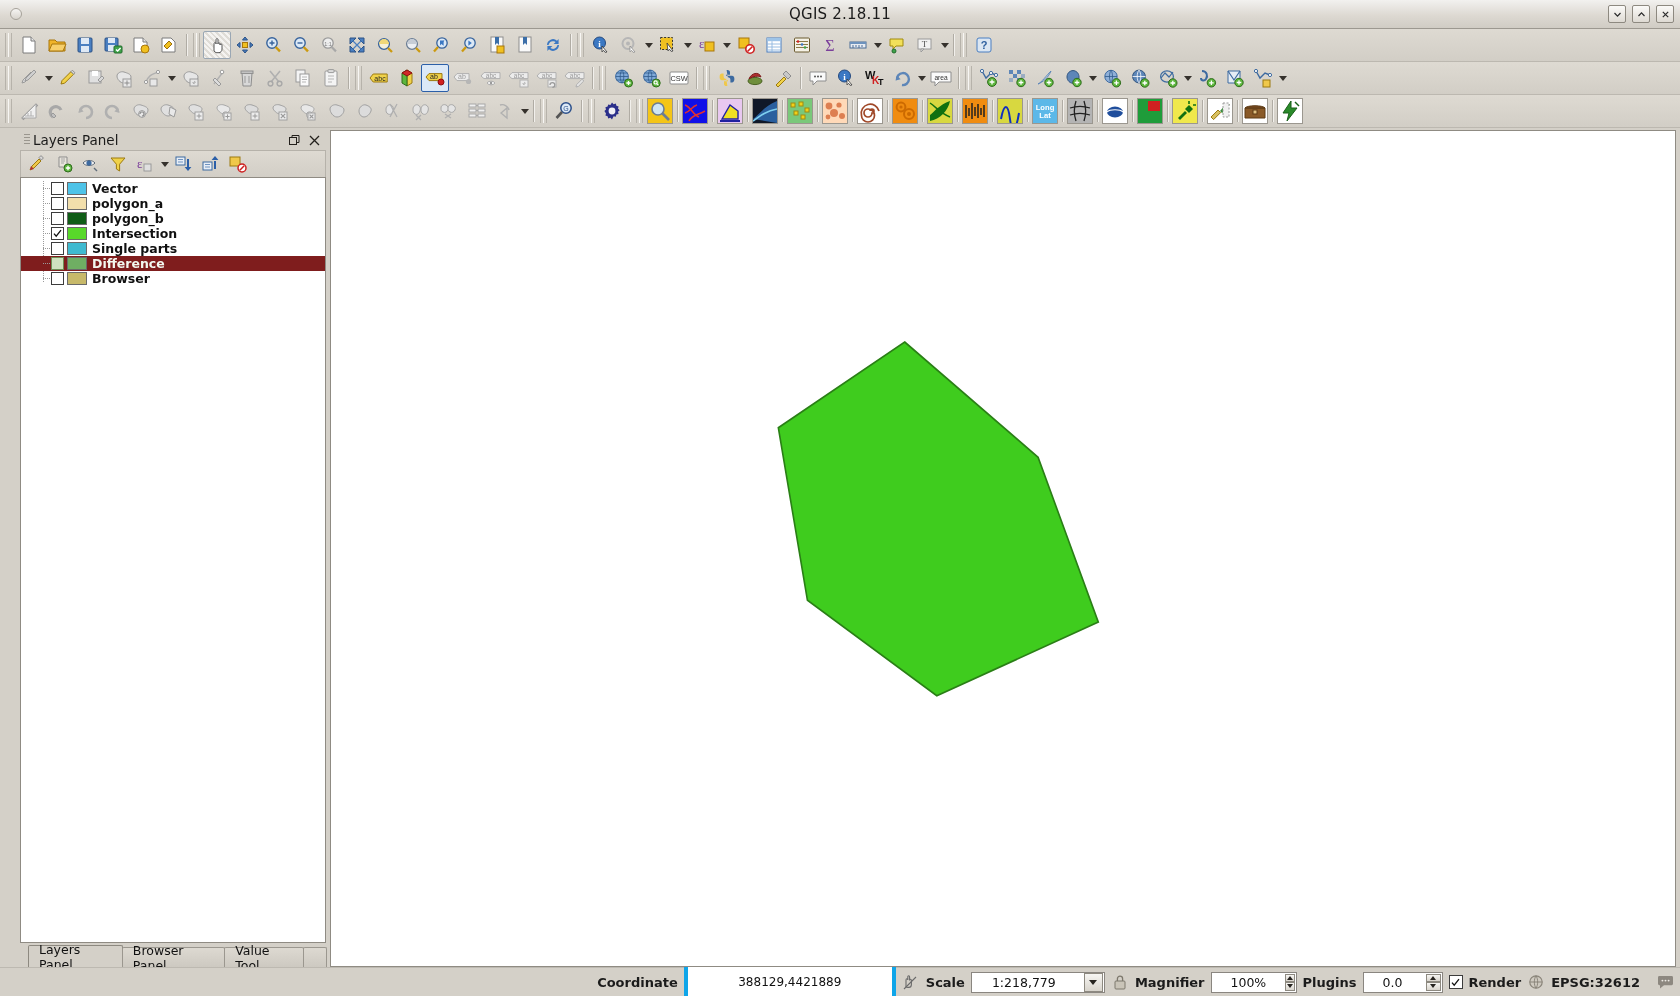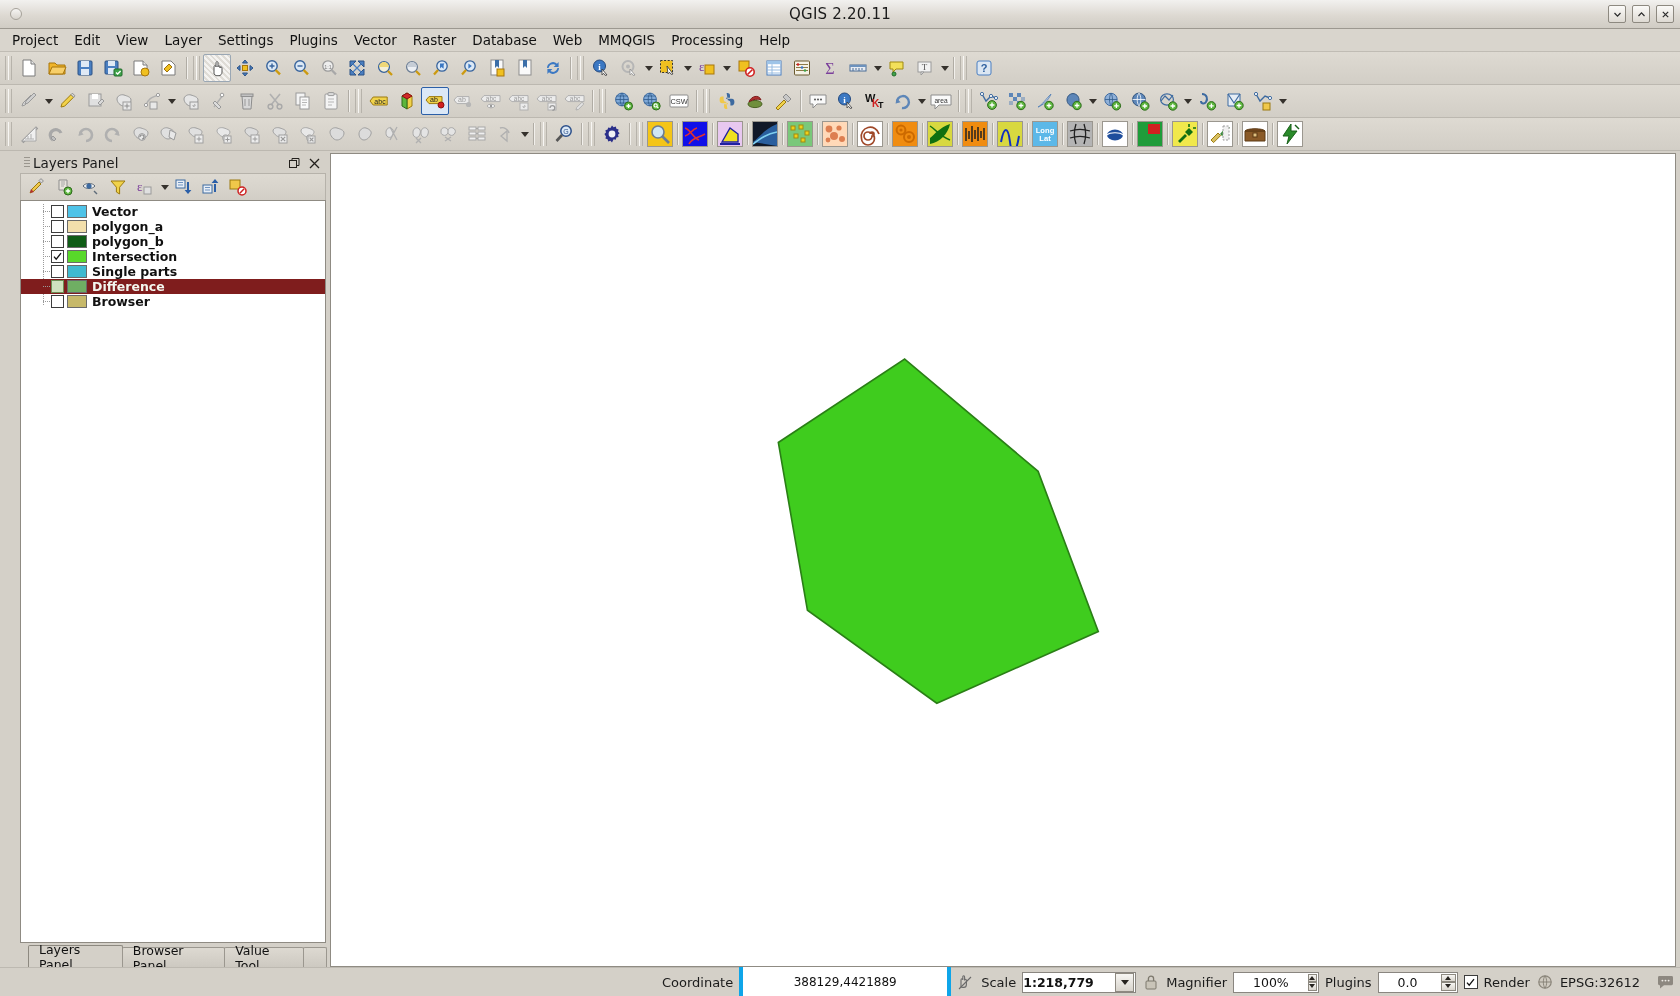--- a/index.html
+++ b/index.html
@@ -100,26 +100,26 @@
 
   
   .mapwrap{flex:1 1 auto;display:flex;flex-direction:column;min-width:0;padding:2px 4px 0 0;}
   .canvas{flex:1 1 auto;background:#fff;border:1px solid #8f8b83;position:relative;overflow:hidden;}
   .canvas svg{position:absolute;inset:0;}
 
   
   .statusbar{height:28px;flex:0 0 28px;display:flex;align-items:center;
     background:#d4d0c8;border-top:1px solid #bdb9b1;padding:0 6px;gap:6px;font-size:13px;color:#1b1b1b;}
   .sb-spacer{flex:1 1 auto;}
-  .sb-label{white-space:nowrap;}
+  .sb-label{white-space:nowrap;font-weight:bold;}
   .sb-input{height:19px;border:4px solid #0ea5e9;background:#fff;display:flex;align-items:center;
     padding:12px 4px;font-size:12px;color:#111;}
   .sb-input.coord{width:196px;justify-content:center;}
   .sb-combo{height:19px;border:1px solid #8a8680;background:#fff;display:flex;align-items:center;
-    padding:0 0 0 0;font-size:12.5px;color:#111;width:112px;font-weight:bold;}
+    padding:0 0 0 20px;font-size:12.5px;color:#111;width:112px;}
   .sb-combo .val{flex:1 1 auto;}
   .sb-combo .arrow{width:17px;height:17px;margin:0 1px 0 0;border:1px solid #8d8980;
     background:linear-gradient(#f7f6f3,#d8d4cc);display:flex;align-items:center;justify-content:center;}
   .sb-combo .arrow i{width:0;height:0;border-left:4px solid transparent;border-right:4px solid transparent;border-top:5px solid #26231f;}
   .sb-spin{height:19px;border:1px solid #8a8680;background:#fff;display:flex;align-items:center;
     font-size:12.5px;color:#111;}
   .sb-spin .v{padding:0 19px;flex:1 1 auto;}
   .sb-spin .btns{width:15px;height:17px;display:flex;flex-direction:column;margin-right:1px;}
   .sb-spin .btns span{flex:1 1 50%;border:1px solid #8d8980;
     background:linear-gradient(#f7f6f3,#d9d5cd);display:flex;align-items:center;justify-content:center;}
@@ -130,55 +130,40 @@
     display:flex;align-items:center;justify-content:center;}
   .sb-ico{width:18px;height:18px;display:flex;align-items:center;justify-content:center;}
 </style>
 </head>
 <body>
 
 <div class="app">
 
   <div class="titlebar">
     <span class="tb-left-dot"></span>
-    <div class="tb-title">QGIS 2.20.11</div>
+    <div class="tb-title">QGIS 2.18.11</div>
     <div class="tb-btns">
       <div class="tb-btn">
         <svg width="9" height="9" viewBox="0 0 9 9">
             <path d="M1.5 3 L4.5 6.2 L7.5 3" fill="none" stroke="#2b2b2b" stroke-width="1.2"></path>
           </svg>
       </div>
       <div class="tb-btn">
         <svg width="9" height="9" viewBox="0 0 9 9">
             <path d="M1.5 6 L4.5 2.8 L7.5 6" fill="none" stroke="#2b2b2b" stroke-width="1.2"></path>
           </svg>
       </div>
       <div class="tb-btn">
         <svg width="9" height="9" viewBox="0 0 9 9">
             <path d="M1.8 1.8 L7.2 7.2 M7.2 1.8 L1.8 7.2" stroke="#2b2b2b" stroke-width="1.2"></path>
           </svg>
       </div>
     </div>
   </div>
 
-  <div class="menubar">
-    <div class="menu-item">Project</div>
-    <div class="menu-item">Edit</div>
-    <div class="menu-item">View</div>
-    <div class="menu-item">Layer</div>
-    <div class="menu-item">Settings</div>
-    <div class="menu-item">Plugins</div>
-    <div class="menu-item">Vector</div>
-    <div class="menu-item">Raster</div>
-    <div class="menu-item">Database</div>
-    <div class="menu-item">Web</div>
-    <div class="menu-item">MMQGIS</div>
-    <div class="menu-item">Processing</div>
-    <div class="menu-item">Help</div>
-  </div>
 
   <div class="toolbars">
 
     <div class="toolbar-row">
       <div class="grip"></div>
 
       <div class="tbtn">
         <svg width="20" height="20" viewBox="0 0 20 20">
             <path d="M4 2h8l4 4v12H4z" fill="#fff" stroke="#7a7a7a"></path>
             <path d="M12 2v4h4" fill="#e8e8e8" stroke="#7a7a7a"></path>

